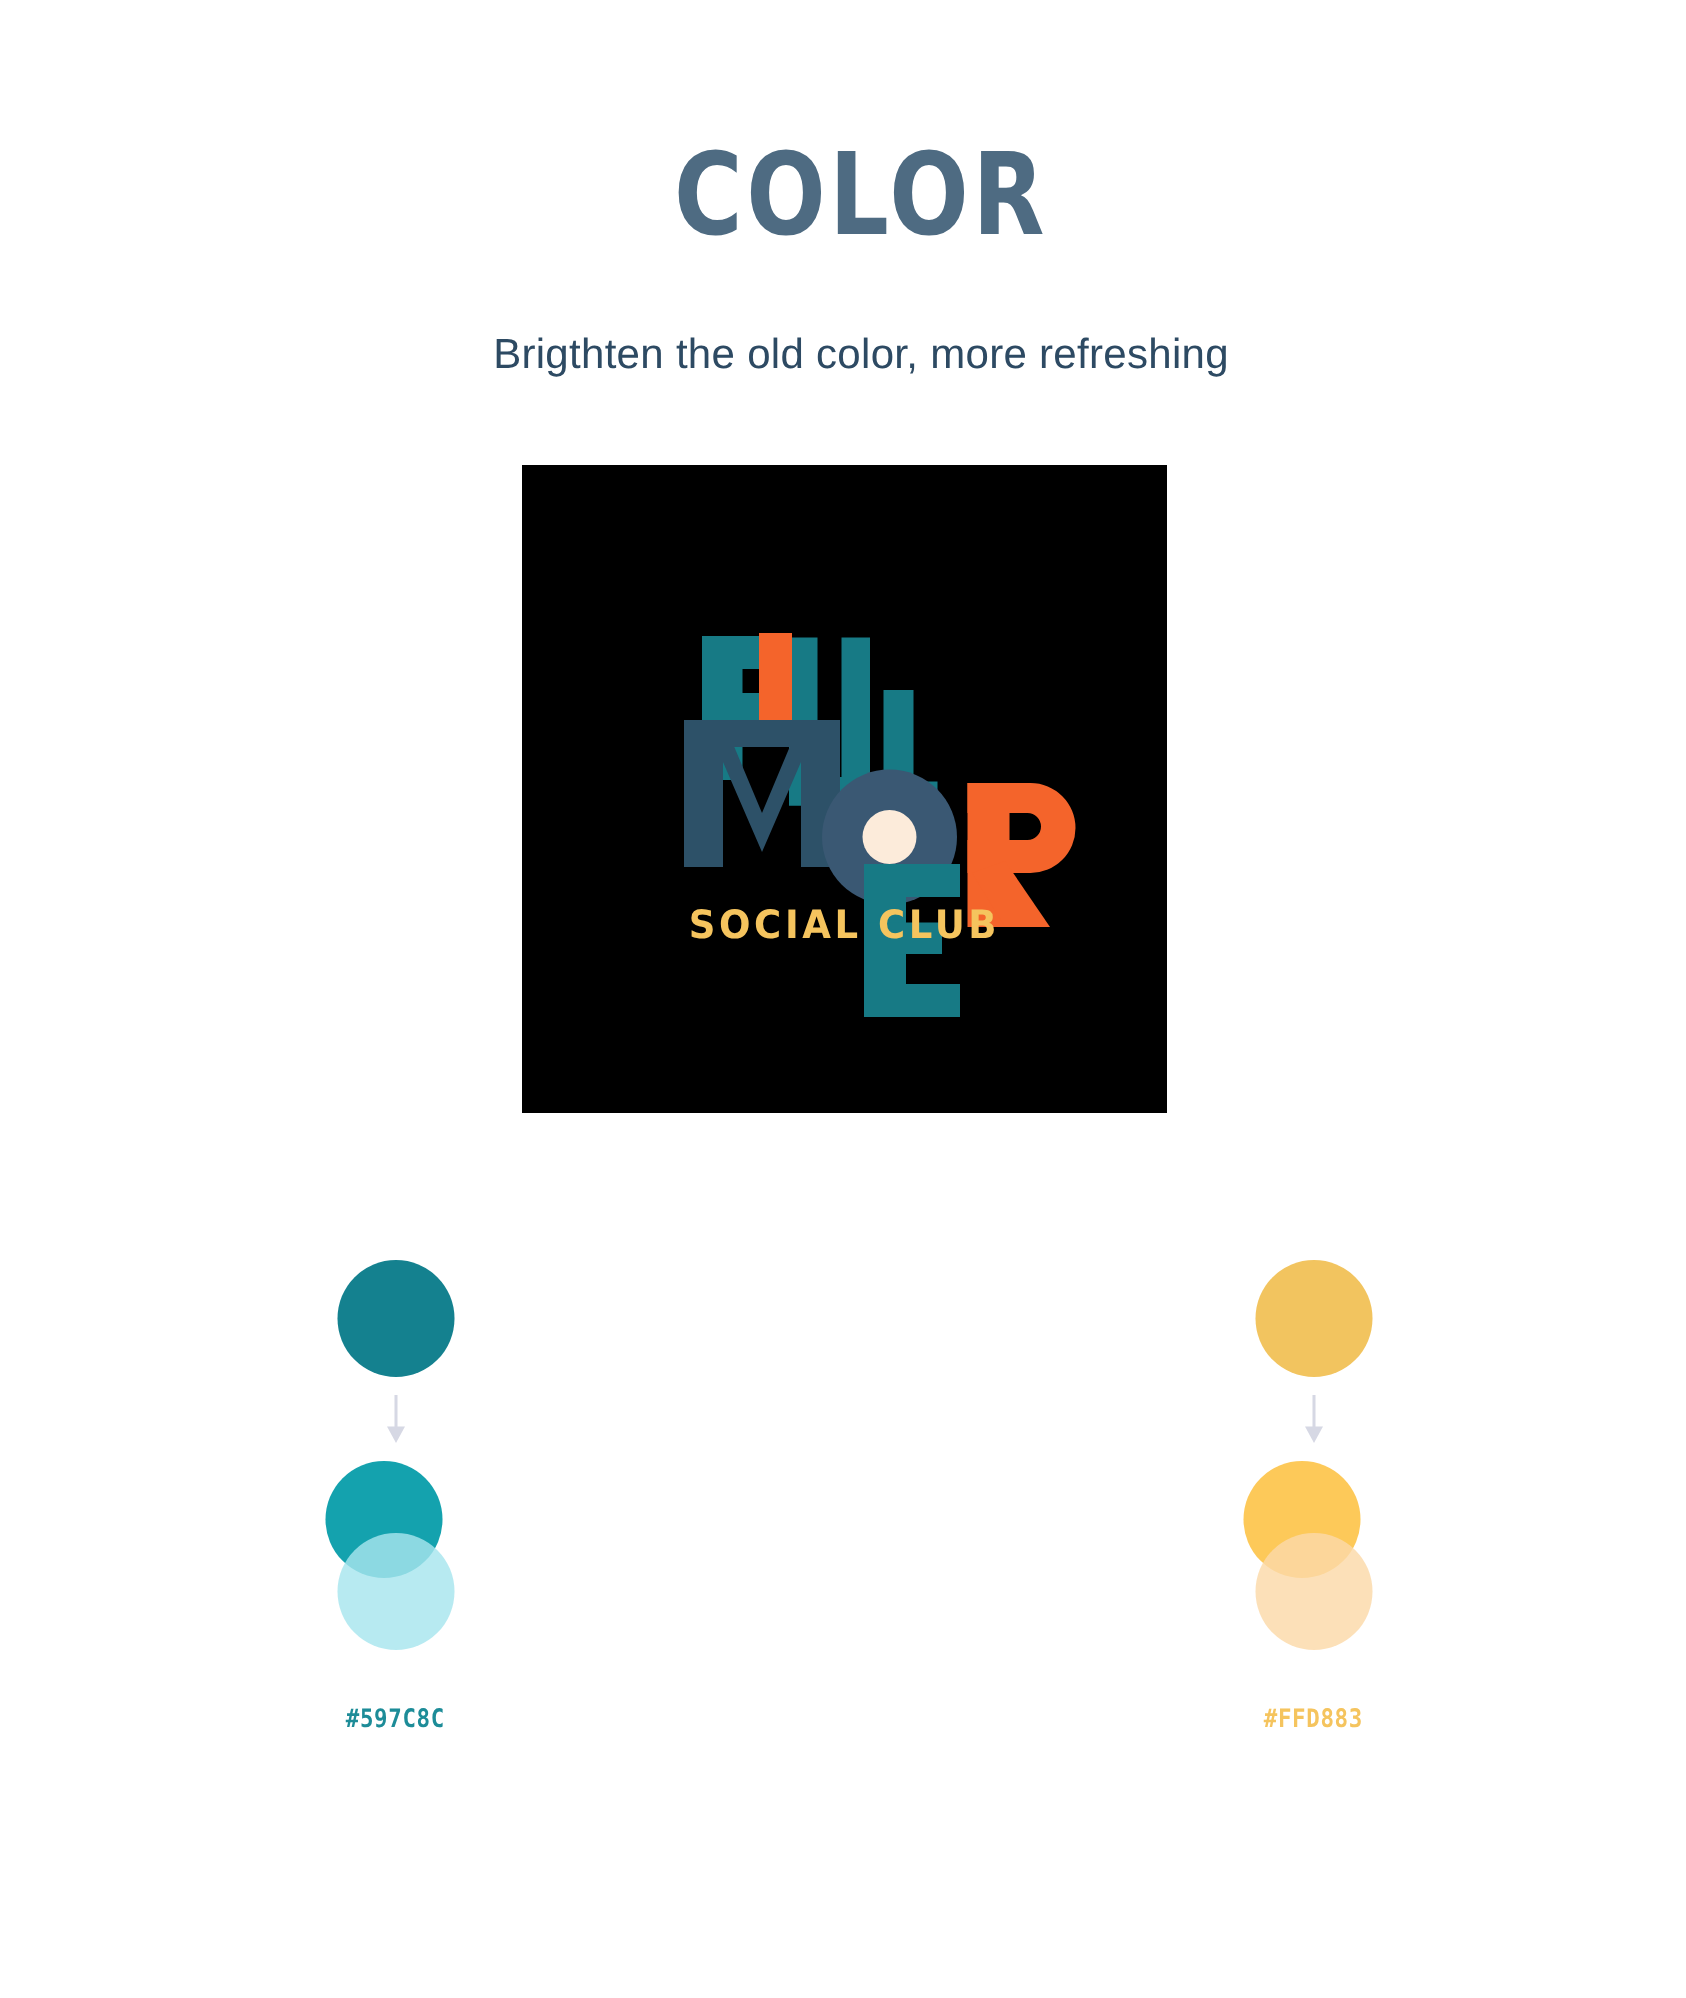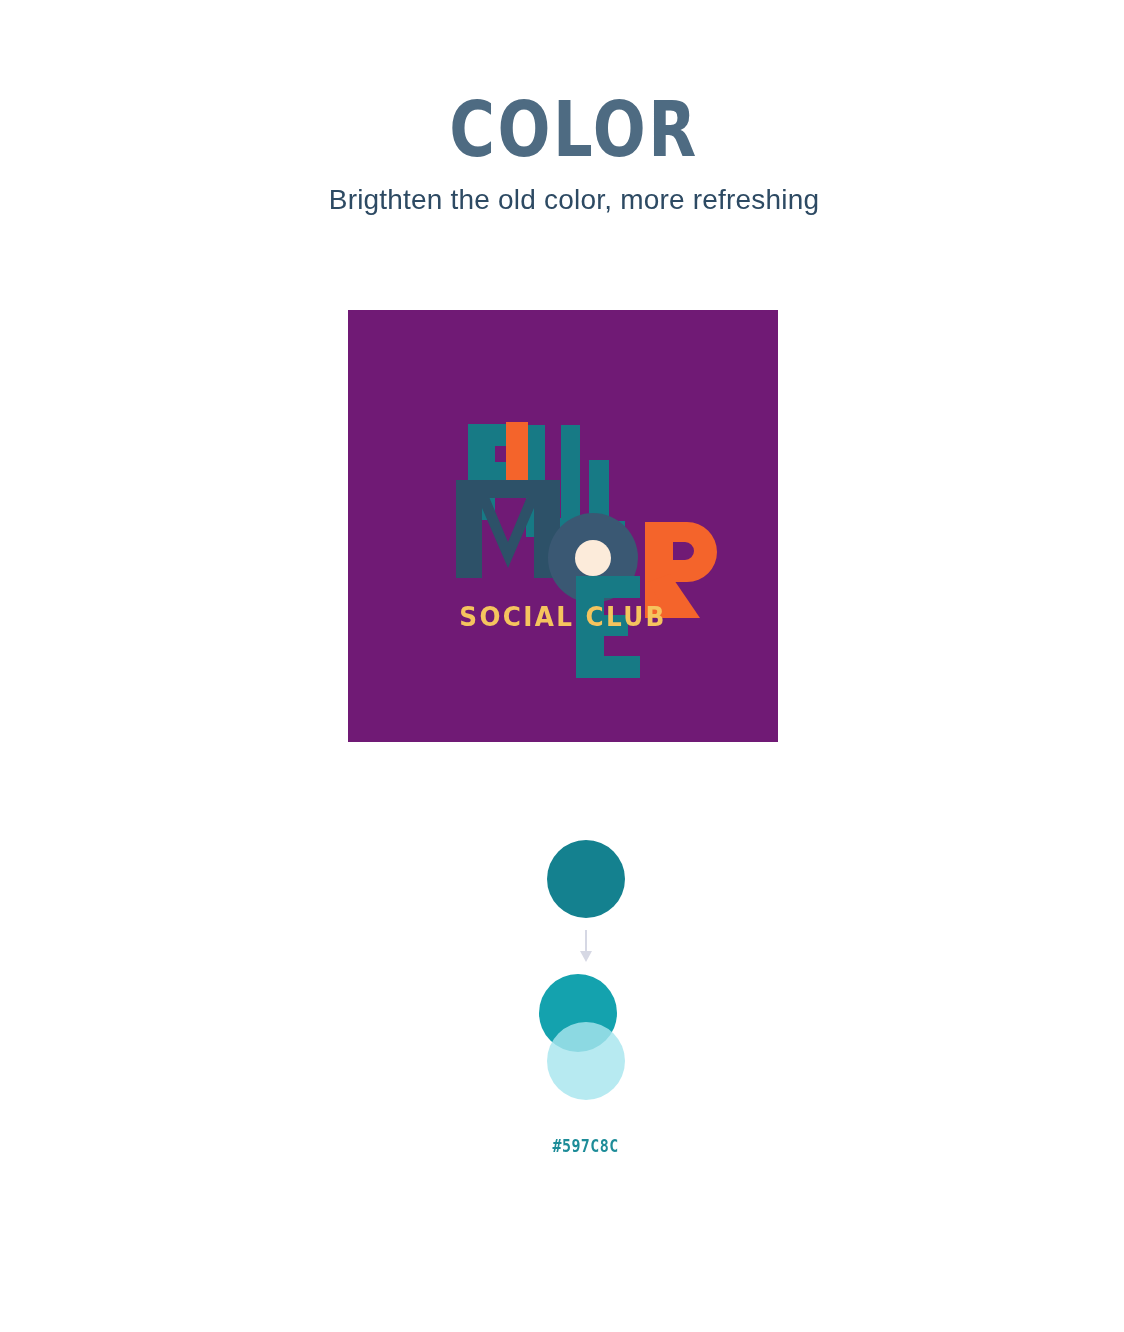--- a/index.html
+++ b/index.html
@@ -35,21 +35,21 @@
     font-size: 76px;
     font-weight: bold;
     letter-spacing: 3px;
     color: #4E6B82;
     line-height: 1;
     transform: scaleX(0.82);
     transform-origin: center;
   }
 
   .page-subtitle {
-    margin-top: 16px;
+    margin-top: 52px;
     font-family: "Liberation Sans", sans-serif;
     font-size: 28px;
     font-weight: 400;
     color: #2D4A63;
     letter-spacing: 0.2px;
   }
 
   
   .logo-card {
     position: absolute;
@@ -77,25 +77,25 @@
     font-weight: bold;
     font-size: 26px;
     letter-spacing: 2.5px;
     color: #F5C45E;
     transform: scaleX(0.95);
   }
 
   
   .swatches {
     position: absolute;
-    left: 206px;
+    left: 190px;
     top: 840px;
     width: 760px;
     display: flex;
-    justify-content: center;
+    justify-content: space-between;
   }
 
   .swatch-col {
     width: 148px;
     display: flex;
     flex-direction: column;
     align-items: center;
   }
 
   .circle-before {
@@ -148,21 +148,21 @@
 </head>
 <body>
 
 <div class="page">
 
   <div class="header">
     <div class="page-title" style="color: rgb(78, 107, 130);">COLOR</div>
     <div class="page-subtitle" style="color: rgb(45, 74, 99);">Brigthten the old color, more refreshing</div>
   </div>
 
-  <div class="logo-card" style="background: #701a75;">
+  <div class="logo-card" style="background: #000000;">
 
     <svg class="logo-mark" viewBox="0 0 430 432">
       <g>
 
         <g fill="#177A85">
           <rect x="178" y="115" width="19" height="112"></rect>
           <rect x="178" y="208" width="40" height="19"></rect>
         </g>
 
         <g fill="#177A85">
@@ -225,15 +225,29 @@
       </div>
       <div class="pair">
         <div class="c-dark" style="background: rgb(20, 162, 174);"></div>
         <div class="c-light" style="background: rgb(167, 229, 238);"></div>
       </div>
       <div class="hex-label" style="color: rgb(29, 140, 152);">#597C8C</div>
     </div>
 
 
 
+    <div class="swatch-col">
+      <div class="circle-before" style="background: rgb(242, 196, 95);"></div>
+      <div class="arrow">
+        <svg width="16" height="34" viewBox="0 0 16 34">
+          <line x1="8" y1="1" x2="8" y2="24" stroke="#D6D8E4" stroke-width="2"></line>
+          <polygon points="8,33 2,22 14,22" fill="#D6D8E4"></polygon>
+        </svg>
+      </div>
+      <div class="pair">
+        <div class="c-dark" style="background: rgb(253, 201, 89);"></div>
+        <div class="c-light" style="background: rgb(251, 217, 168);"></div>
+      </div>
+      <div class="hex-label" style="color: rgb(245, 196, 94);">#FFD883</div>
+    </div>
 
   </div>
 </div>
 
 </body></html>

